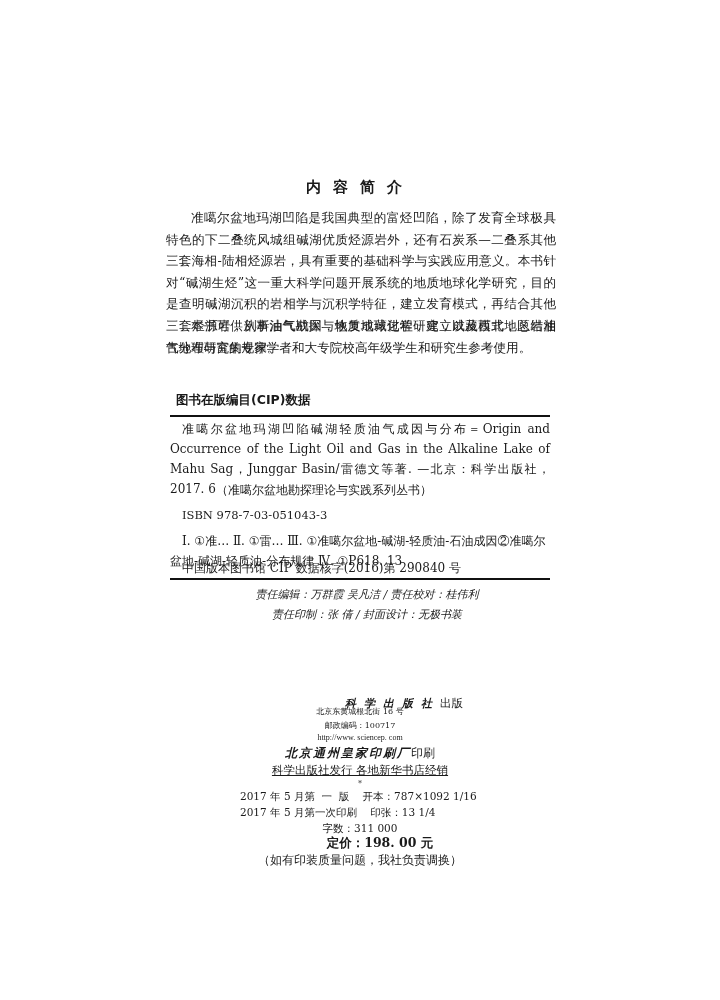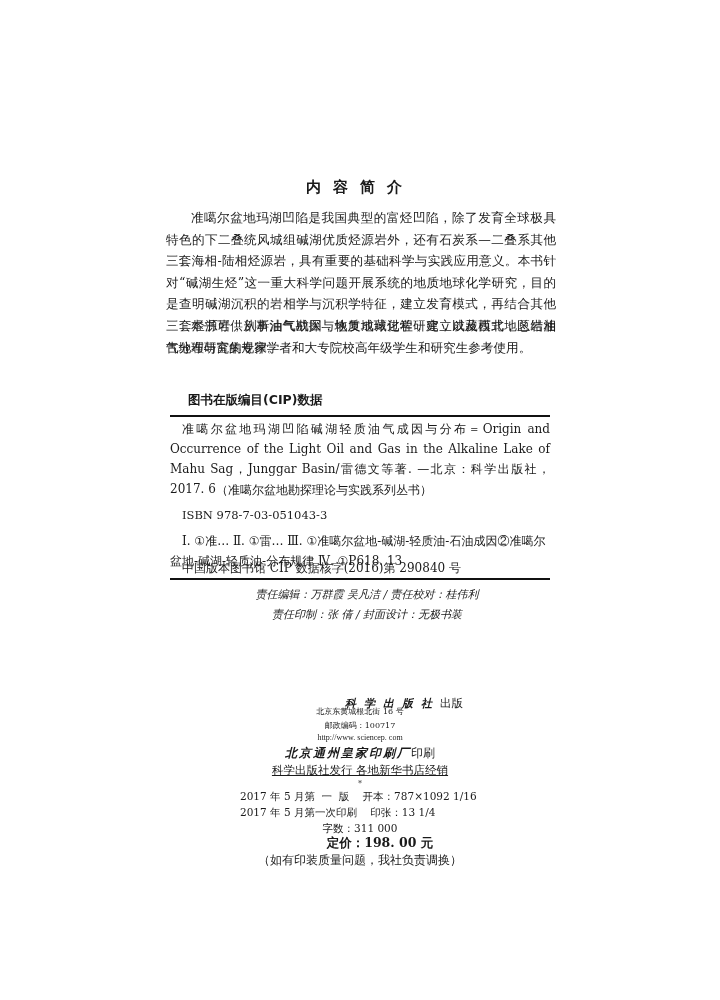--- a/index.html
+++ b/index.html
@@ -15,21 +15,21 @@
     letter-spacing: 12px;
   }
   .para {
     left: 166px; width: 390px; font-size: 12.6px; line-height: 21.6px;
     text-align: justify; text-indent: 25px; margin: 0;
   }
   .p1 { top: 207px; }
   .p2 { top: 315px; }
   .cip-head {
     left: 176px; top: 392px; font-family: "DejaVu Sans", sans-serif;
-    font-weight: bold; font-size: 12.5px; margin-left: 12px;
+    font-weight: bold; font-size: 12.5px;
   }
   .rule { left: 170px; width: 380px; height: 2px; background: #111; }
   .rule1 { top: 415px; }
   .rule2 { top: 578px; }
   .cip { left: 170px; width: 380px; font-size: 12px; line-height: 20px; }
   .cip-title { top: 419px; text-indent: 12px; text-align: justify; }
   .cip-series { top: 480px; left: 176px; padding-left: 40px; }
   .isbn { top: 505px; left: 182px; font-size: 11.5px; }
   .class { top: 531px; text-indent: 12px; }
   .cip-no { top: 558px; left: 182px; }

